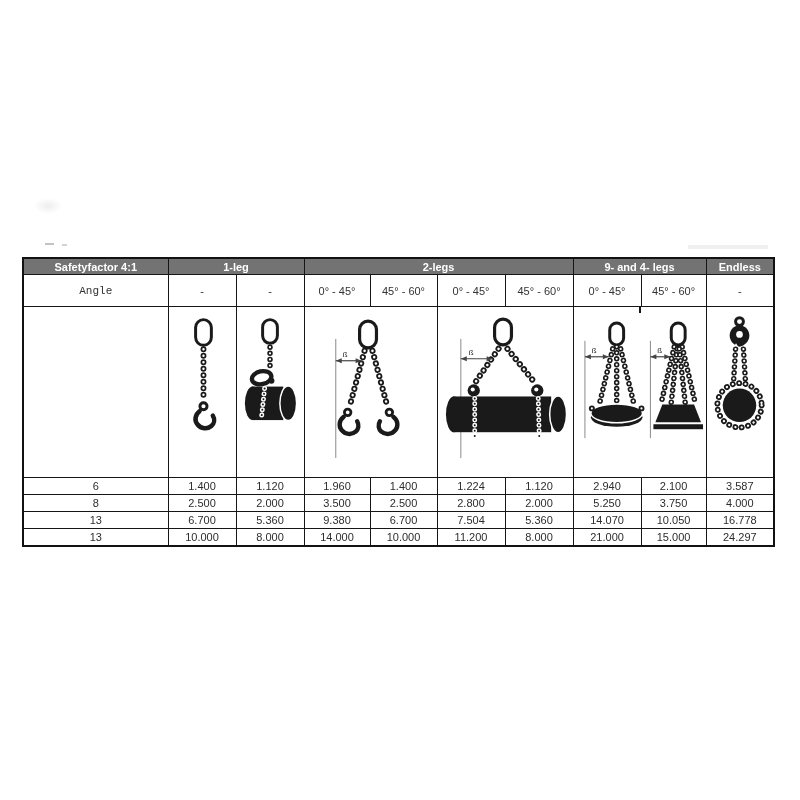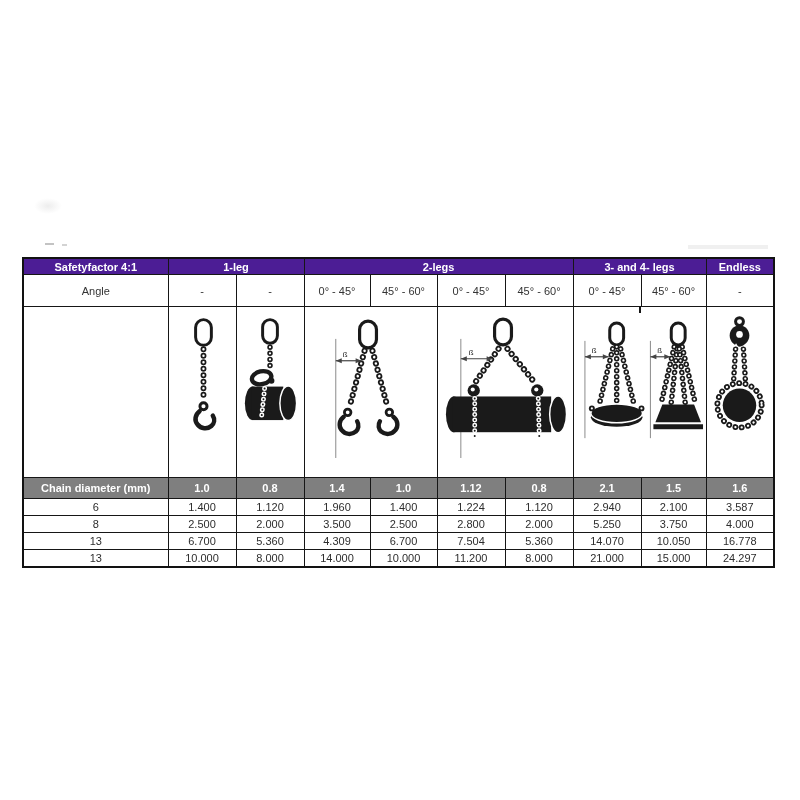--- a/index.html
+++ b/index.html
@@ -13,24 +13,24 @@
 
   table.load {
     position:absolute; left:22px; top:257px; width:751px;
     border-collapse:collapse; table-layout:fixed;
     border:2px solid #121212;
   }
   table.load td, table.load th {
     border:1.5px solid #161616; padding:0; text-align:center;
     vertical-align:middle; overflow:hidden;
   }
-  .hdr-row th { background:#4c1d95; color:#ffffff; font-weight:bold; font-size:11px; height:15px; }
+  .hdr-row th { background:#737373; color:#ffffff; font-weight:bold; font-size:11px; height:15px; }
   th.left-al { text-align:left; padding-left:5px; }
   .angle-row td { height:31px; font-size:11px; color:#333333; font-weight:normal; }
-  td.left-al { text-align:left; padding-left:5px; }
+  td.left-al { text-align:left; padding-left:5px;font-family:Liberation Mono, monospace; }
   .illus-row td { height:170px; position:relative; background:#ffffff; }
   .illus-row svg { display:block; margin:0 auto; }
   .dia-row td { background:#7f7f7f; color:#ffffff; font-weight:bold; font-size:11px; height:20px; }
   .data-row td { height:16px; font-size:11px; color:#2d2d2d; }
   svg text { font:8px "Liberation Sans", sans-serif; fill:#222222; }
   .tick-artifact { position:absolute; top:0; left:65px; width:2px; height:6px; background:#161616; }
   .ef-wrap { display:flex; justify-content:center; }
 </style>
 </head>
 <body>
@@ -52,21 +52,21 @@
       <col style="width:68px">
       <col style="width:65px">
     <col style="width:68px">
   </colgroup>
 
   <tbody>
       <tr class="hdr-row">
     <th class="left-al">Safetyfactor 4:1</th>
     <th colspan="2">1-leg</th>
     <th colspan="4">2-legs</th>
-    <th colspan="2">3- and 4- legs</th>
+    <th colspan="2">9- and 4- legs</th>
     <th>Endless</th>
   </tr>
 
   <tr class="angle-row">
     <td class="left-al">Angle</td>
     <td>-</td>
     <td>-</td>
     <td>0° - 45°</td>
     <td>45° - 60°</td>
     <td>0° - 45°</td>
@@ -259,32 +259,20 @@
         <use href="#cG1" stroke="#ffffff" stroke-width="2.3" stroke-dasharray="0.01 6" stroke-linecap="round"></use>
         <use href="#cG2" stroke="#1a1a1a" stroke-width="5.6" stroke-dasharray="0.01 6" stroke-linecap="round"></use>
         <use href="#cG2" stroke="#ffffff" stroke-width="2.3" stroke-dasharray="0.01 6" stroke-linecap="round"></use>
         <circle cx="33" cy="97" r="17" fill="#1a1a1a"></circle>
         <circle cx="33" cy="97" r="22.5" fill="none" stroke="#1a1a1a" stroke-width="6" stroke-dasharray="0.01 6.55" stroke-linecap="round"></circle>
         <circle cx="33" cy="97" r="22.5" fill="none" stroke="#ffffff" stroke-width="2.4" stroke-dasharray="0.01 6.55" stroke-linecap="round"></circle>
       </svg>
     </td>
   </tr>
 
-  <tr class="dia-row">
-    <td>Chain diameter (mm)</td>
-    <td>1.0</td>
-    <td>0.8</td>
-    <td>1.4</td>
-    <td>1.0</td>
-    <td>1.12</td>
-    <td>0.8</td>
-    <td>2.1</td>
-    <td>1.5</td>
-    <td>1.6</td>
-  </tr>
 
   <tr class="data-row">
     <td>6</td>
     <td>1.400</td>
     <td>1.120</td>
     <td>1.960</td>
     <td>1.400</td>
     <td>1.224</td>
     <td>1.120</td>
     <td>2.940</td>
@@ -300,21 +288,21 @@
     <td>2.800</td>
     <td>2.000</td>
     <td>5.250</td>
     <td>3.750</td>
     <td>4.000</td>
   </tr>
   <tr class="data-row">
     <td>13</td>
     <td>6.700</td>
     <td>5.360</td>
-    <td>4.309</td>
+    <td>9.380</td>
     <td>6.700</td>
     <td>7.504</td>
     <td>5.360</td>
     <td>14.070</td>
     <td>10.050</td>
     <td>16.778</td>
   </tr>
   <tr class="data-row">
     <td>13</td>
     <td>10.000</td>

